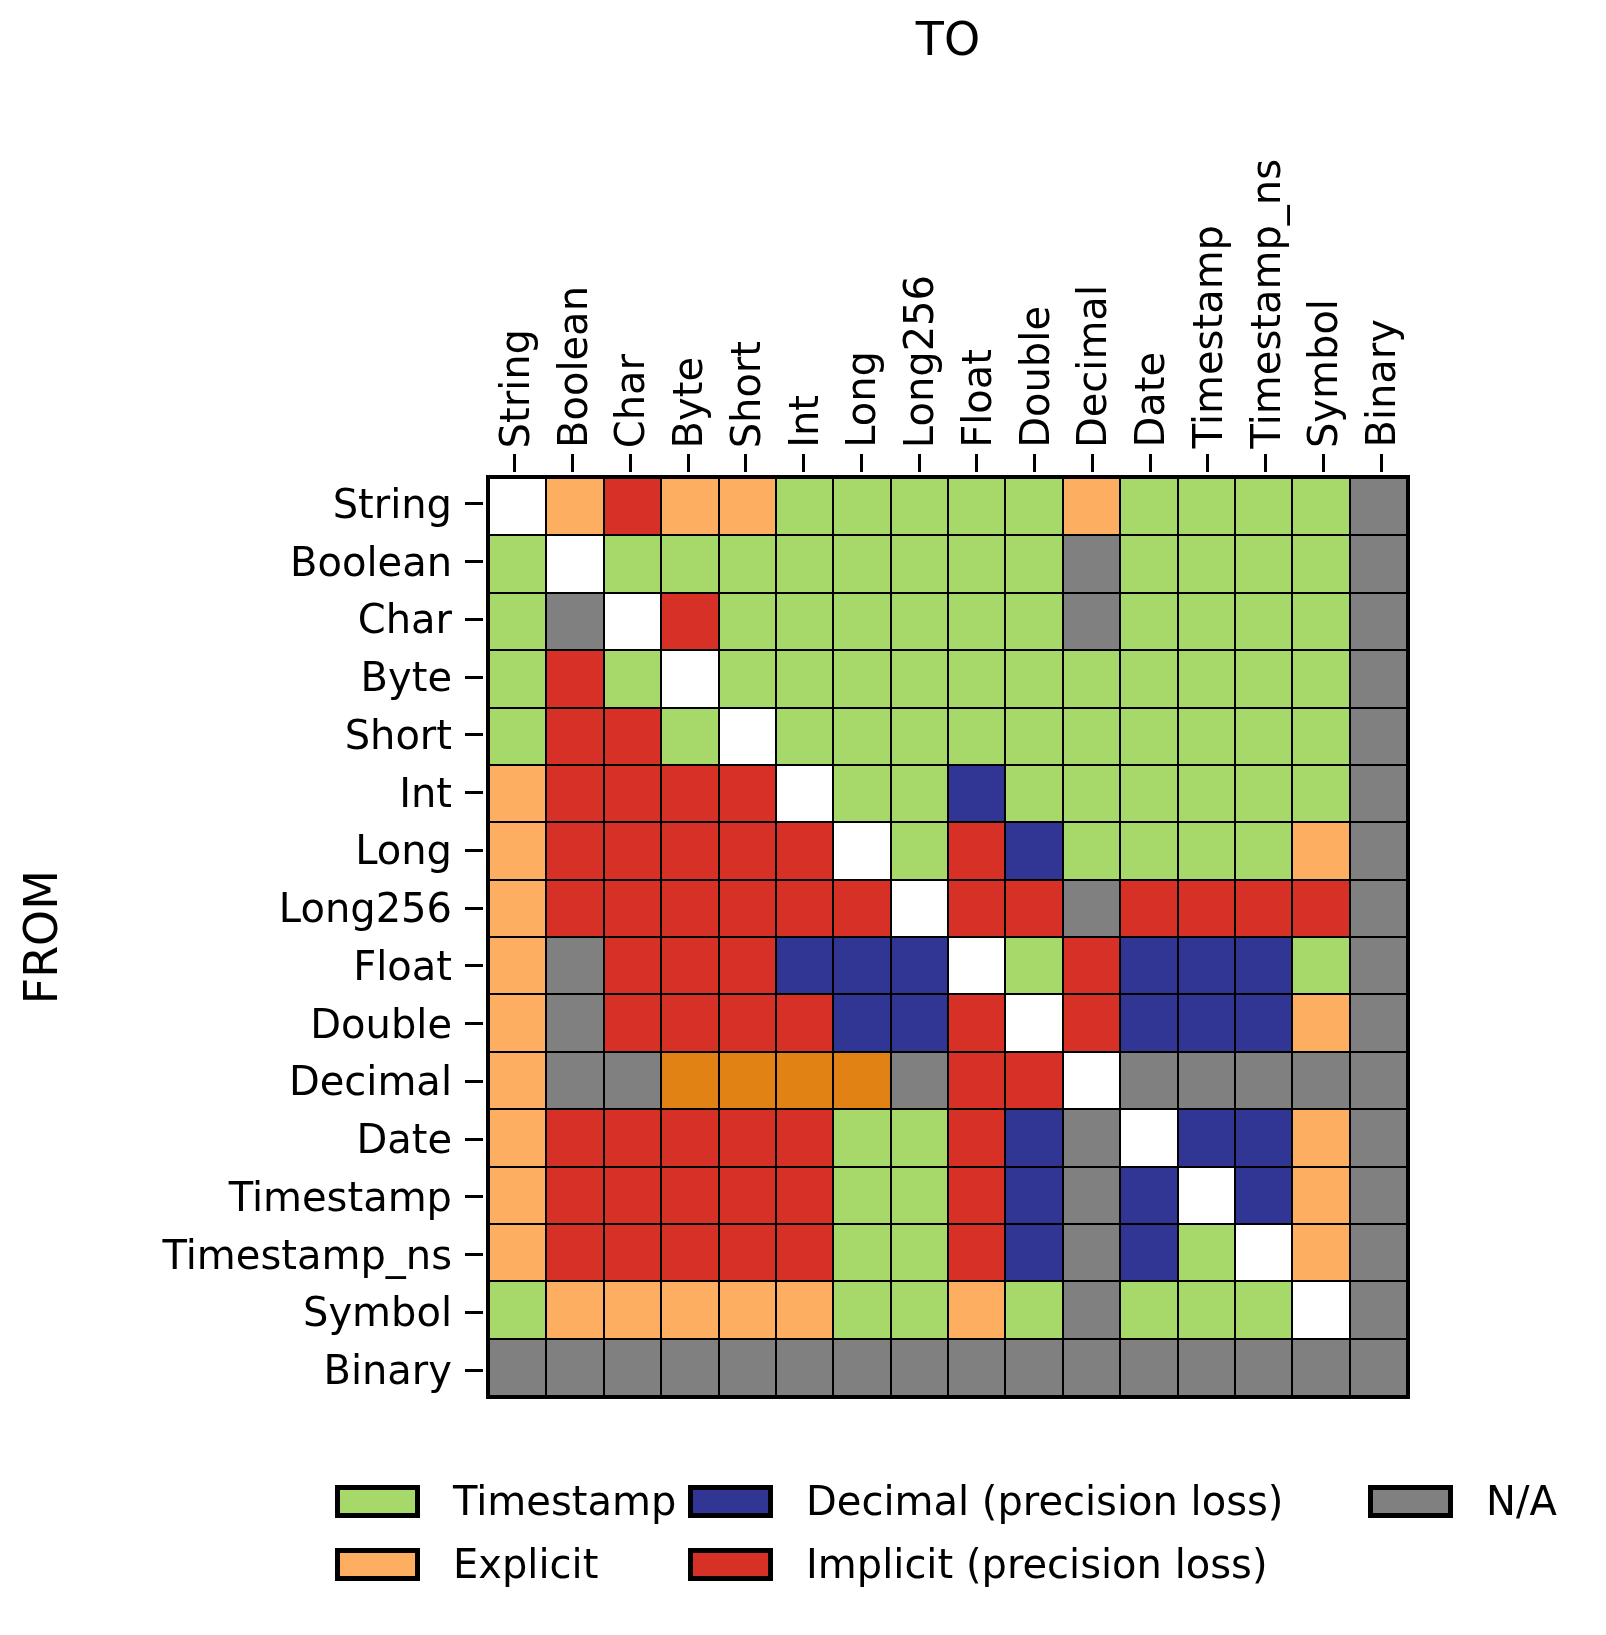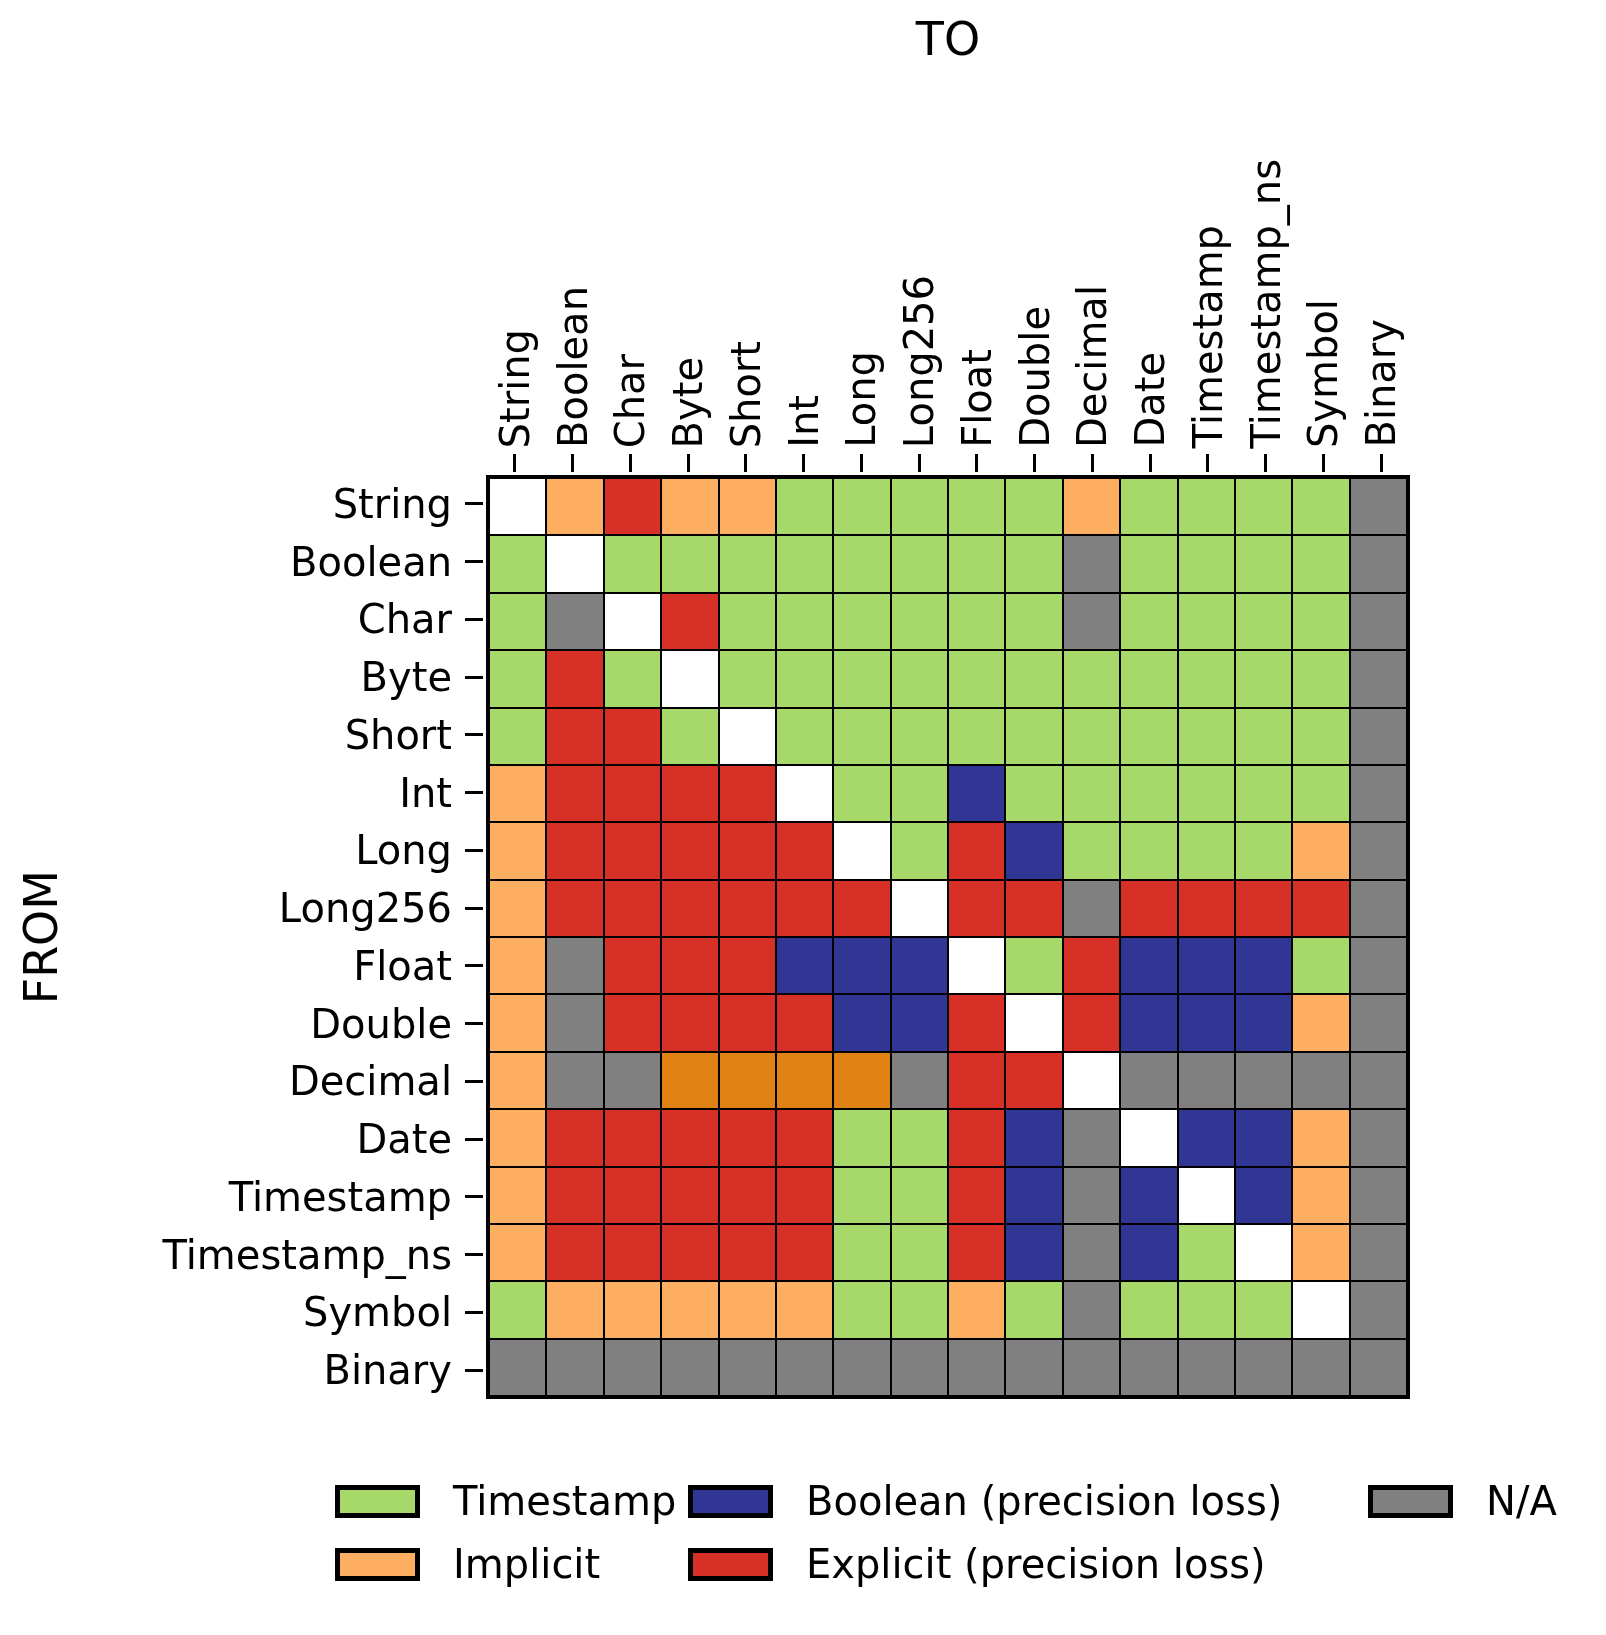--- a/index.html
+++ b/index.html
@@ -399,20 +399,20 @@
     <div class="cell" style="background: rgb(128, 128, 128);"></div>
     <div class="cell" style="background: rgb(128, 128, 128);"></div>
     <div class="cell" style="background: rgb(128, 128, 128);"></div>
     <div class="cell" style="background: rgb(128, 128, 128);"></div>
   </div>
 
 <div id="legend">
     <div class="legend-swatch" style="left: 335px; top: 1485px; background: rgb(166, 217, 106);"></div>
     <div class="legend-label" style="left: 453px; top: 1485px;">Timestamp</div>
     <div class="legend-swatch" style="left: 335px; top: 1548px; background: rgb(253, 174, 97);"></div>
-    <div class="legend-label" style="left: 453px; top: 1548px;">Implicit</div>
+    <div class="legend-label" style="left: 453px; top: 1548px;">Explicit</div>
     <div class="legend-swatch" style="left: 688px; top: 1485px; background: rgb(49, 54, 149);"></div>
-    <div class="legend-label" style="left: 806px; top: 1485px;">Boolean (precision loss)</div>
+    <div class="legend-label" style="left: 806px; top: 1485px;">Decimal (precision loss)</div>
     <div class="legend-swatch" style="left: 688px; top: 1548px; background: rgb(215, 48, 39);"></div>
-    <div class="legend-label" style="left: 806px; top: 1548px;">Explicit (precision loss)</div>
+    <div class="legend-label" style="left: 806px; top: 1548px;">Implicit (precision loss)</div>
     <div class="legend-swatch" style="left: 1368px; top: 1485px; background: rgb(128, 128, 128);"></div>
     <div class="legend-label" style="left: 1486px; top: 1485px;">N/A</div>
   </div>
 
 </body></html>

